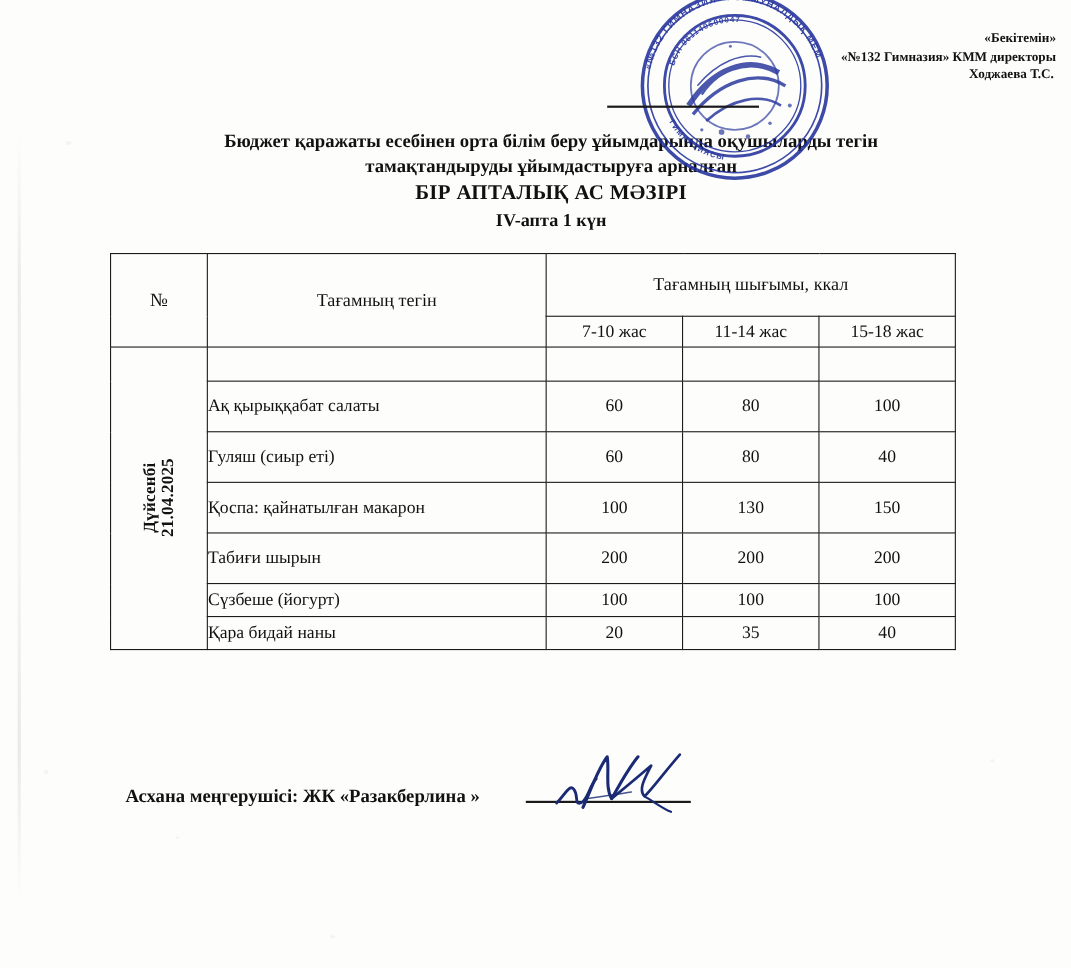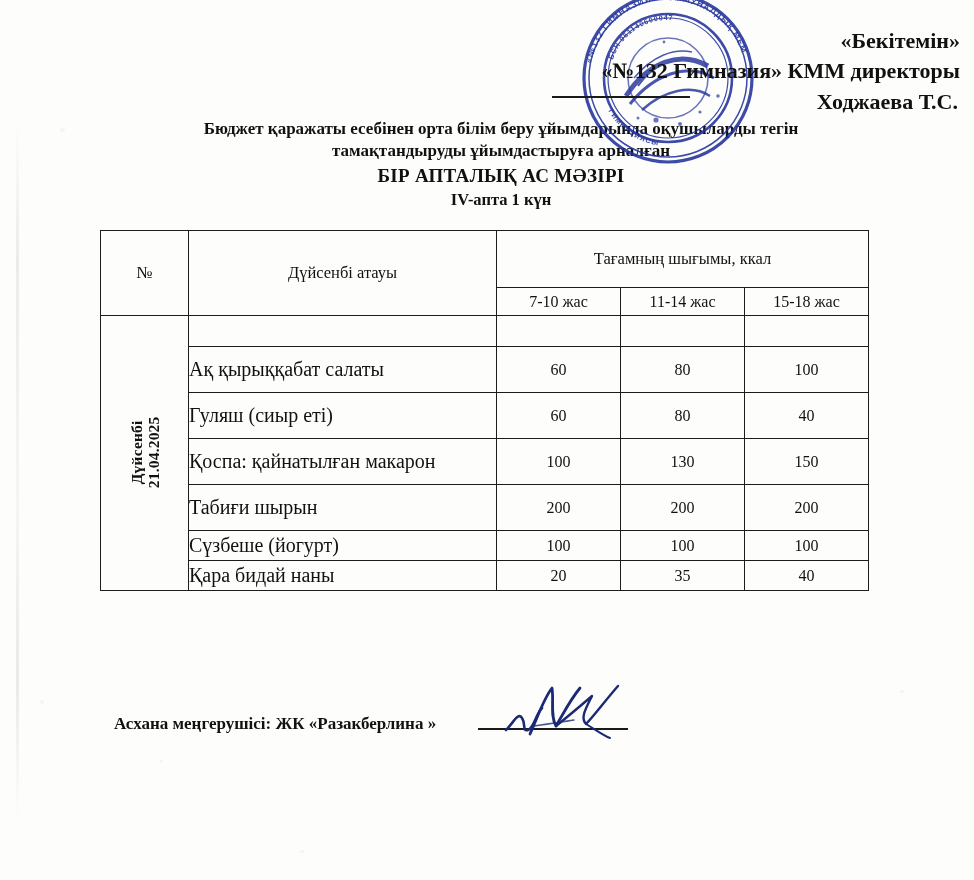--- a/index.html
+++ b/index.html
@@ -37,21 +37,21 @@
   }
 
   
   .approval {
     position: absolute;
     left: 540px;
     top: 26px;
     width: 420px;
     text-align: right;
     font-weight: bold;
-    font-size: 22px;
+    font-size: 12px;
     line-height: 1.38;
     z-index: 6;
   }
   .approval .ln { white-space: nowrap; }
   .approval .ln.sig-line {
     position: relative;
     padding-right: 2px;
   }
   .sig-underline {
     position: absolute;
@@ -164,21 +164,21 @@
     font-size: 15.5px;
     line-height: 1.12;
     letter-spacing: 0.2px;
   }
   .day-rot .d1 { display: block; }
   .day-rot .d2 { display: block; }
 
   .dish {
     text-align: left;
     padding-left: 10px;
-    font-size: 20px;
+    font-size: 16px;
   }
   .num {
     text-align: center;
     font-size: 16px;
   }
   .row-tall td { height: 45px; }
   .row-short td { height: 29px; }
 
   
   .footer {
@@ -278,21 +278,21 @@
     <colgroup>
       <col class="col-no">
         <col class="col-name">
       <col class="col-age">
         <col class="col-age">
         <col class="col-age">
     </colgroup>
     <tbody>
       <tr>
         <td class="th-no" rowspan="2">№</td>
-        <td class="th-name" rowspan="2">Дүйсенбі атауы</td>
+        <td class="th-name" rowspan="2">Тағамның тегін</td>
         <td class="th-group-title" colspan="3">Тағамның шығымы, ккал</td>
       </tr>
       <tr>
         <td class="th-sub">7-10 жас</td>
         <td class="th-sub">11-14 жас</td>
         <td class="th-sub">15-18 жас</td>
       </tr>
 
       <tr class="spacer-row">
         <td class="day-cell" rowspan="7">

